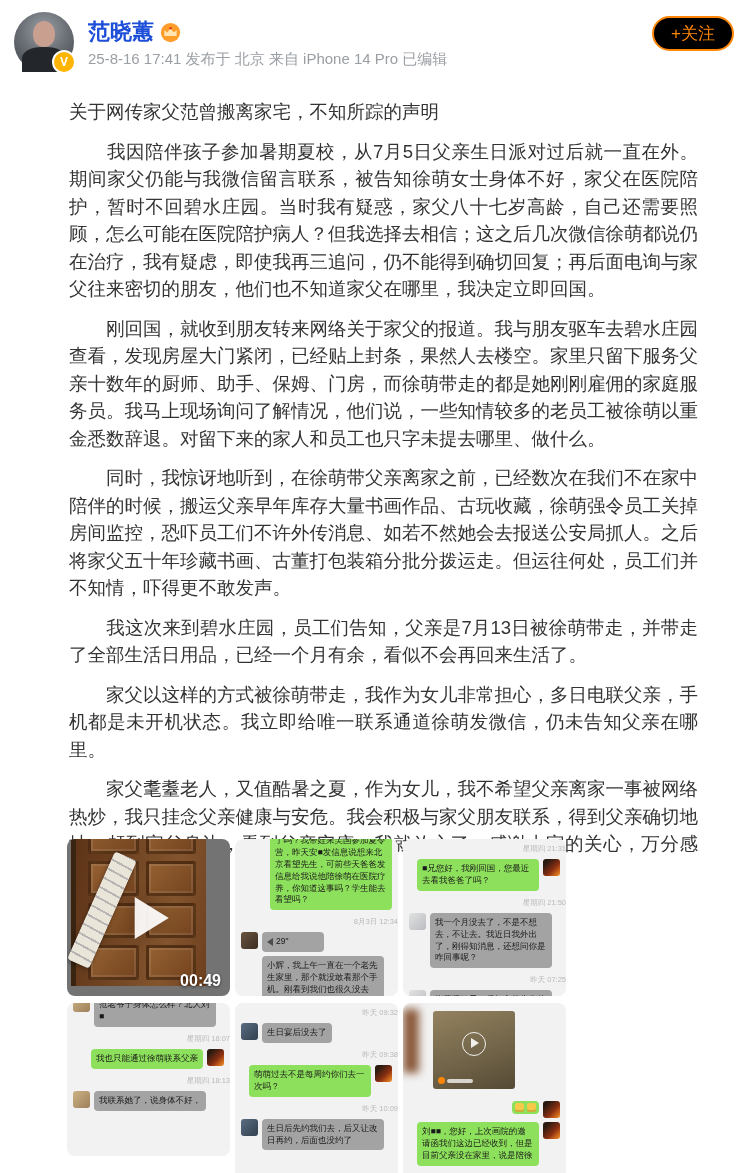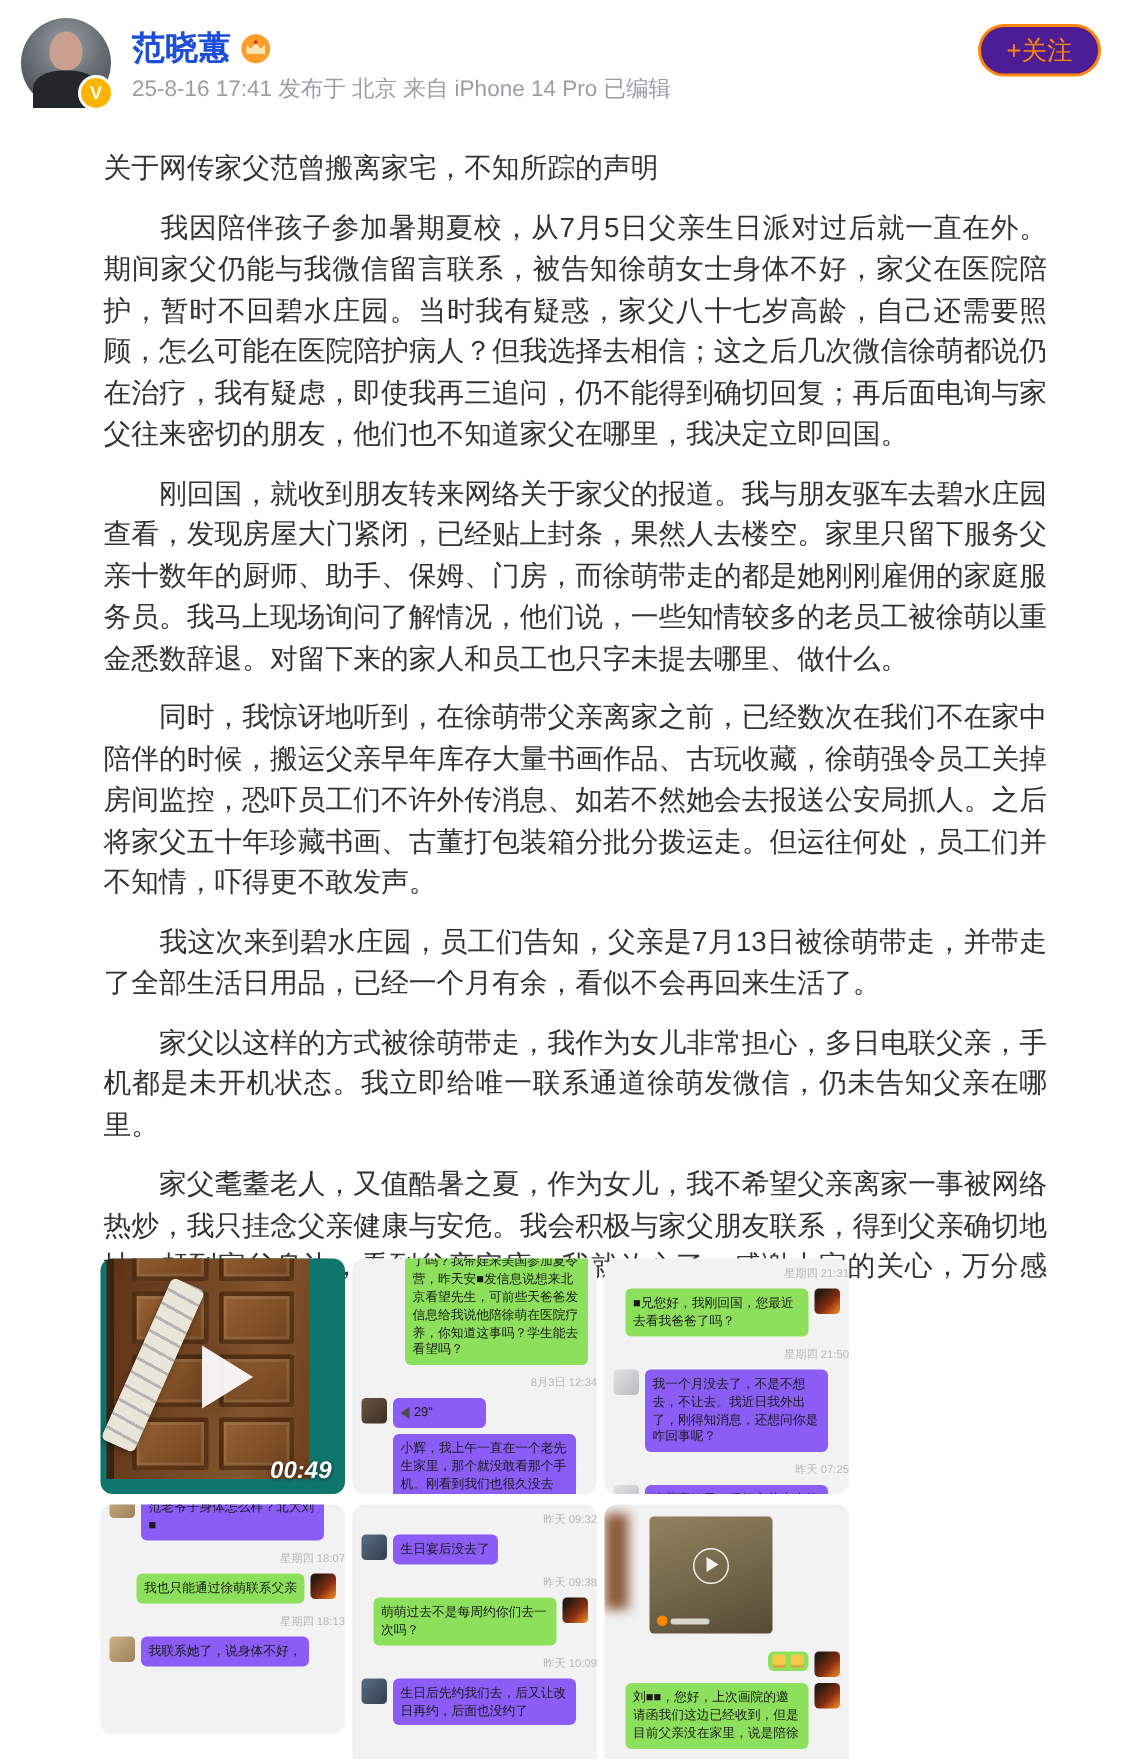--- a/index.html
+++ b/index.html
@@ -16,35 +16,35 @@
           border-radius:50% 50% 45% 45%;background:#c9a08f;}
   .avatar::after{content:"";position:absolute;left:8px;bottom:0;width:44px;height:25px;
           border-radius:45% 45% 0 0;background:#23262b;}
   .v-badge{position:absolute;right:-2px;bottom:-2px;width:20px;height:20px;border-radius:50%;
           background:#ffb400;border:2px solid #fff;color:#fff;font-size:12px;font-weight:bold;
           display:flex;align-items:center;justify-content:center;z-index:3;}
   .name-line{position:absolute;left:88px;top:17px;display:flex;align-items:center;gap:6px;}
   .name{font-size:22px;font-weight:bold;color:#1d4ed8;}
   .crown{display:inline-block;}
   .meta{position:absolute;left:88px;top:50px;font-size:15px;color:#9a9fa4;}
-  .follow{position:absolute;right:16px;top:16px;background:#4c1d95;border:2px solid #ff8607;
+  .follow{position:absolute;right:16px;top:16px;background:#000000;border:2px solid #ff8607;
           color:#ff8607;font-size:17px;border-radius:20px;padding:7px 17px;line-height:1;
           font-family:inherit;cursor:pointer;}
 
   
   .post{padding:8px 40px 0 57px;font-size:18.5px;line-height:27.5px;color:#333;
         text-align:justify;}
   .post p{margin:12px;white-space:pre-wrap;}
 
   
   .gallery{position:absolute;left:67px;top:839px;width:499px;}
   .card{position:absolute;border-radius:8px;overflow:hidden;background:#f2f2f2;}
 
   
-  .door-card{left:0;top:0;width:163px;height:157px;background:#0f766e;font-style:italic;}
+  .door-card{left:0;top:0;width:163px;height:157px;background:#737373;}
   .door{position:absolute;left:4px;top:0;width:130px;bottom:10px;
         background:linear-gradient(100deg,#5e3418,#83552e 70%,#6e3f1e);
         border-left:5px solid #3a2310;}
   .panels{position:absolute;left:12px;right:10px;top:-20px;bottom:6px;
         display:grid;grid-template-columns:1fr 1fr;grid-template-rows:repeat(4,1fr);gap:7px;}
   .panel{border:3px solid rgba(45,22,6,.55);background:linear-gradient(135deg,#956132,#74441f);
         box-shadow:inset 0 0 0 2px rgba(255,255,255,.10);border-radius:2px;}
   .seal{position:absolute;left:14px;top:12px;width:24px;height:118px;background:#eae5d9;
         transform:rotate(24deg);border-radius:4px;box-shadow:0 2px 4px rgba(0,0,0,.35);
         background-image:repeating-linear-gradient(5deg,transparent 0 8px,rgba(90,90,110,.35) 8px 10px);}
@@ -66,21 +66,21 @@
   .crow.r{justify-content:flex-end;}
   .cav{width:17px;height:17px;border-radius:3px;flex:none;}
   .cav.l{margin-right:4px;}
   .cav.rr{margin-left:4px;}
   .avA{background:linear-gradient(135deg,#6a5442,#3c2e22);}
   .avB{background:linear-gradient(135deg,#e2e2e2,#b9bcc0);}
   .avC{background:linear-gradient(135deg,#cdb286,#9d805a);}
   .avD{background:linear-gradient(135deg,#5a6d82,#32404f);}
   .avMe{background:linear-gradient(135deg,#2a1a10 20%,#8a2f12 60%,#e07a1f 90%);}
   .bb{padding:4px 5px;border-radius:4px;max-width:112px;line-height:1.4;word-break:break-all;}
-  .bb.w{background:#8b5cf6;}
+  .bb.w{background:#a3a3a3;}
   .bb.g{background:#8de05b;}
   .ts{text-align:right;color:#b9b9b9;font-size:7.5px;padding:5px 0 3px;}
   .cut-top{margin-top:-10px;}
   .voice{display:flex;align-items:center;gap:3px;min-width:52px;}
   .sp-icon{width:0;height:0;border-right:6px solid #4d4d4d;
         border-top:4px solid transparent;border-bottom:4px solid transparent;}
   
   .smudge{position:absolute;left:0;top:6px;width:16px;height:64px;background:#8a5a3b;
         filter:blur(4px);}
   .art{position:relative;width:82px;height:78px;margin:8px 0 0 30px;border-radius:3px;

